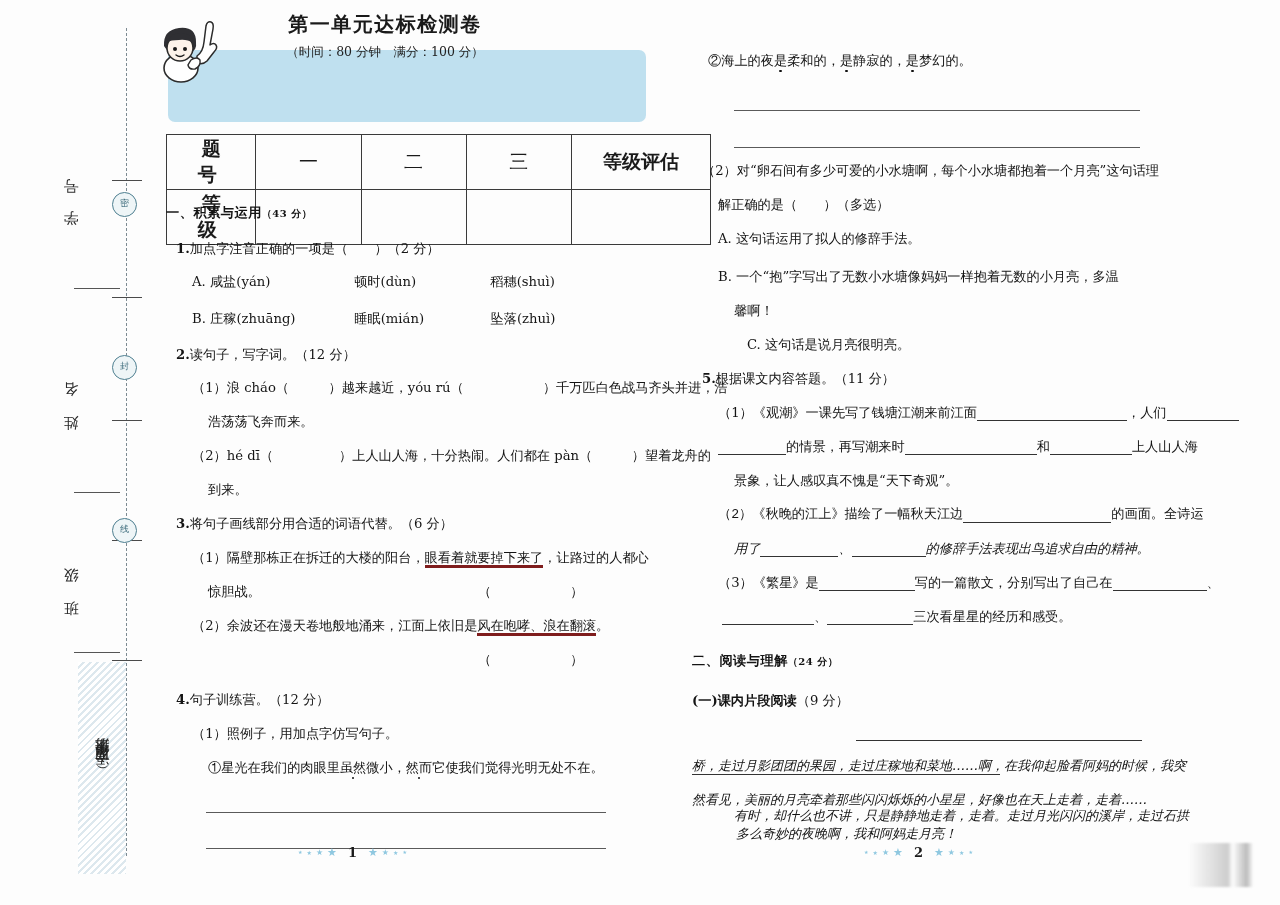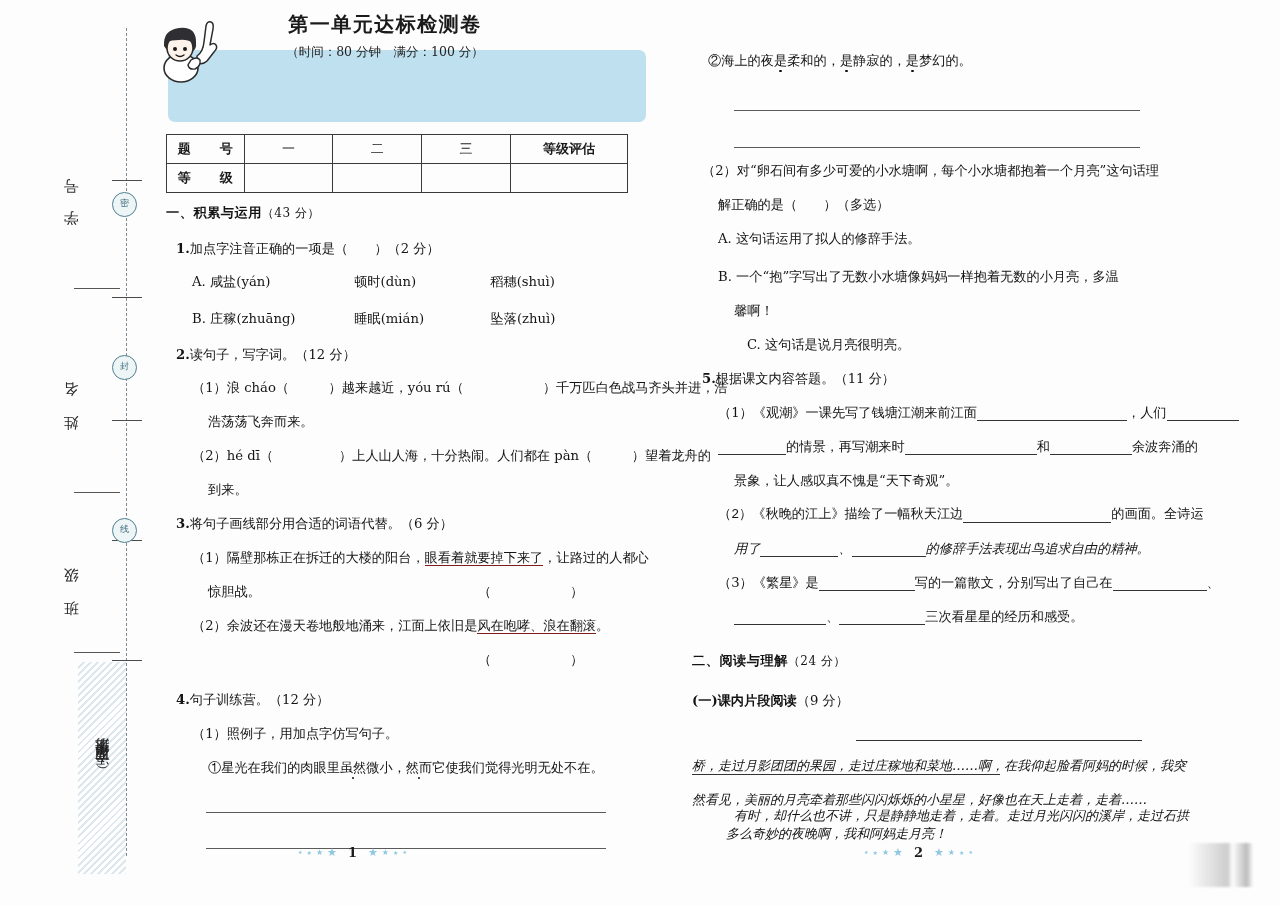--- a/index.html
+++ b/index.html
@@ -130,23 +130,23 @@
   .mascot {
     position: absolute;
     left: 5px; top: 12px;
     width: 72px; height: 78px;
   }
 
   
   .score-table {
     position: absolute;
     left: 20px; top: 134px;
-    width: 462px;
+    width: 545px;
     border-collapse: collapse;
-    font-size: 13px;
+    font-size: 19px;
   }
   .score-table td {
     border: 1px solid #3a3a3a;
     height: 26px;
     text-align: center;
     font-family: "DejaVu Sans", "Liberation Sans", sans-serif;
   }
   .score-table td.head {
     width: 76px;
     letter-spacing: 8px;
@@ -158,35 +158,35 @@
 
   
   .sec-head {
     font-size: 14px;
     font-weight: bold;
     color: #4aa8c8;
     font-family: "DejaVu Sans", "Liberation Sans", sans-serif;
     letter-spacing: 0.5px;
   }
   .sec-head .pts {
-    font-weight: normal;
-    font-size: 12px;
+    font-weight: bold;
+    font-size: 10px;
   }
 
   
   .ln {
     position: absolute;
     font-size: 13.2px;
     line-height: 17px;
     color: #141414;
     white-space: nowrap;
     font-family: "DejaVu Serif", "Liberation Serif", serif;
   }
   .qnum { font-weight: bold; }
-  .ul  { border-bottom: 1px solid #7f1d1d; }
+  .ul  { border-bottom: 3px solid #7f1d1d; }
   .dot-under {
     position: relative;
   }
   .dot-under::after {
     content: "";
     position: absolute;
     left: 50%; bottom: -4px;
     width: 2.5px; height: 2.5px;
     margin-left: -1.2px;
     background: #111;
@@ -398,55 +398,55 @@
     <div class="ln" style="left:62px; top:302px;">馨啊！</div>
     <div class="ln" style="left:46px; top:336px;margin-left:29px;">C. 这句话是说月亮很明亮。</div>
 
     <div class="ln" style="left:30px; top:370px;">
       <span class="qnum">5.</span><span>根据课文内容答题。（11 分）</span>
     </div>
     <div class="ln" style="left:46px; top:404px;">
       <span>（1）《观潮》一课先写了钱塘江潮来前江面</span><span class="blank" style="width:150px;"></span><span>，人们</span><span class="blank" style="width:72px;"></span>
     </div>
     <div class="ln" style="left:46px; top:438px;">
-      <span class="blank" style="width:68px;"></span><span>的情景，再写潮来时</span><span class="blank" style="width:132px;"></span><span>和</span><span class="blank" style="width:82px;"></span><span>余波奔涌的</span>
+      <span class="blank" style="width:68px;"></span><span>的情景，再写潮来时</span><span class="blank" style="width:132px;"></span><span>和</span><span class="blank" style="width:82px;"></span><span>上人山人海</span>
     </div>
     <div class="ln" style="left:62px; top:472px;">景象，让人感叹真不愧是“天下奇观”。</div>
 
     <div class="ln" style="left:46px; top:506px;font-family:Liberation Mono, monospace;">
       <span>（2）《秋晚的江上》描绘了一幅秋天江边</span><span class="blank" style="width:148px;"></span><span>的画面。全诗运</span>
     </div>
     <div class="ln" style="left:62px; top:540px;font-style:italic;">
       <span>用了</span><span class="blank" style="width:78px;"></span><span>、</span><span class="blank" style="width:74px;"></span><span>的修辞手法表现出鸟追求自由的精神。</span>
     </div>
 
     <div class="ln" style="left:46px; top:574px;">
       <span>（3）《繁星》是</span><span class="blank" style="width:96px;"></span><span>写的一篇散文，分别写出了自己在</span><span class="blank" style="width:94px;"></span><span>、</span>
     </div>
-    <div class="ln" style="left:62px; top:608px;">
+    <div class="ln" style="left:50px; top:608px;">
       <span class="blank" style="width:92px;"></span><span>、</span><span class="blank" style="width:86px;"></span><span>三次看星星的经历和感受。</span>
     </div>
 
     <div class="ln sec-head" style="left:20px; top:652px;">
       <span>二、阅读与理解</span><span class="pts">（24 分）</span>
     </div>
     <div class="ln" style="left:20px; top:692px; font-weight:bold;">
       <span>(一)课内片段阅读</span><span style="font-weight:normal;">（9 分）</span>
     </div>
 
     <div class="passage" style="left:36px; top:760px;margin-top:47px;">
       <span>　　有时，却什么也不讲，只是静静地走着，走着。走过月光闪闪的溪岸，走过石拱</span>
     </div>
     <div class="passage" style="left:20px; top:757px;">
       <span>桥，走过月影团团的果园，走过庄稼地和菜地……啊，在我仰起脸看阿妈的时候，我突</span>
     </div>
     <div class="passage" style="left:20px; top:791px;">
       <span>然看见，美丽的月亮牵着那些闪闪烁烁的小星星，好像也在天上走着，走着……</span>
     </div>
-    <div class="passage" style="left:28px; top:825px;">
+    <div class="passage" style="left:38px; top:825px;">
       <span>　　多么奇妙的夜晚啊，我和阿妈走月亮！</span>
     </div>
 
     <div class="answer-rule" style="left:184px; top:740px; width:286px; border-top-color:#333;"></div>
     <div class="answer-rule" style="left:20px; top:774px; width:308px; border-top-color:#333;"></div>
 
     <div class="footer" style="left:192px; top:845px;">
       <span class="st" style="font-size:5px;">★</span>
       <span class="st" style="font-size:6px;">★</span>
       <span class="st" style="font-size:8px;">★</span>

